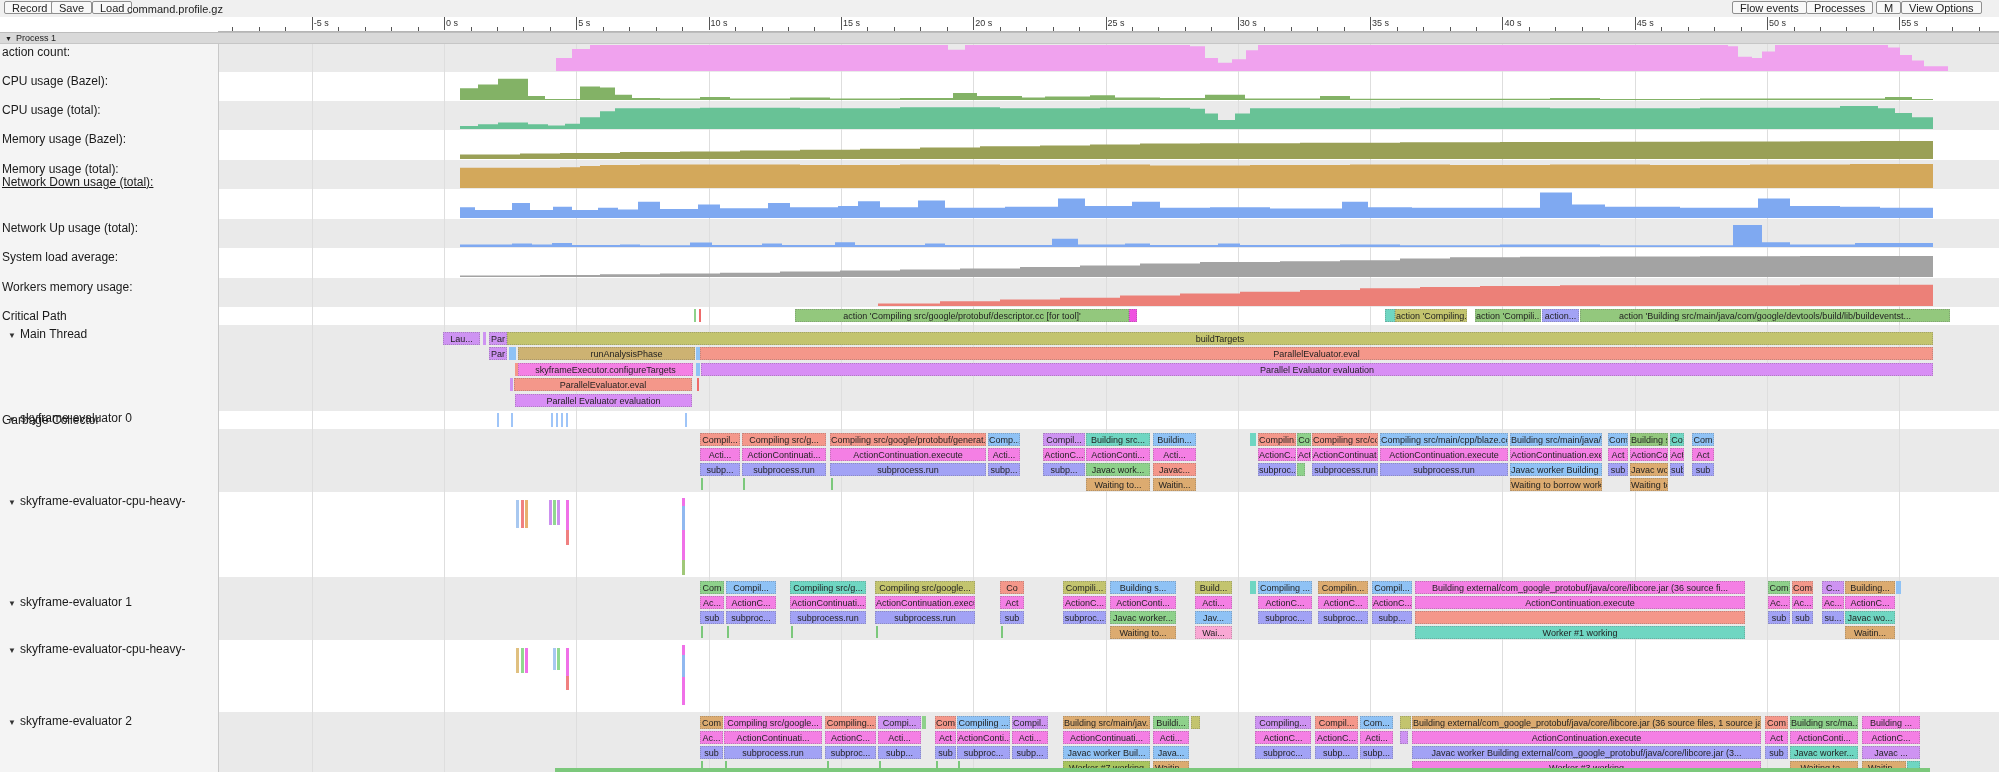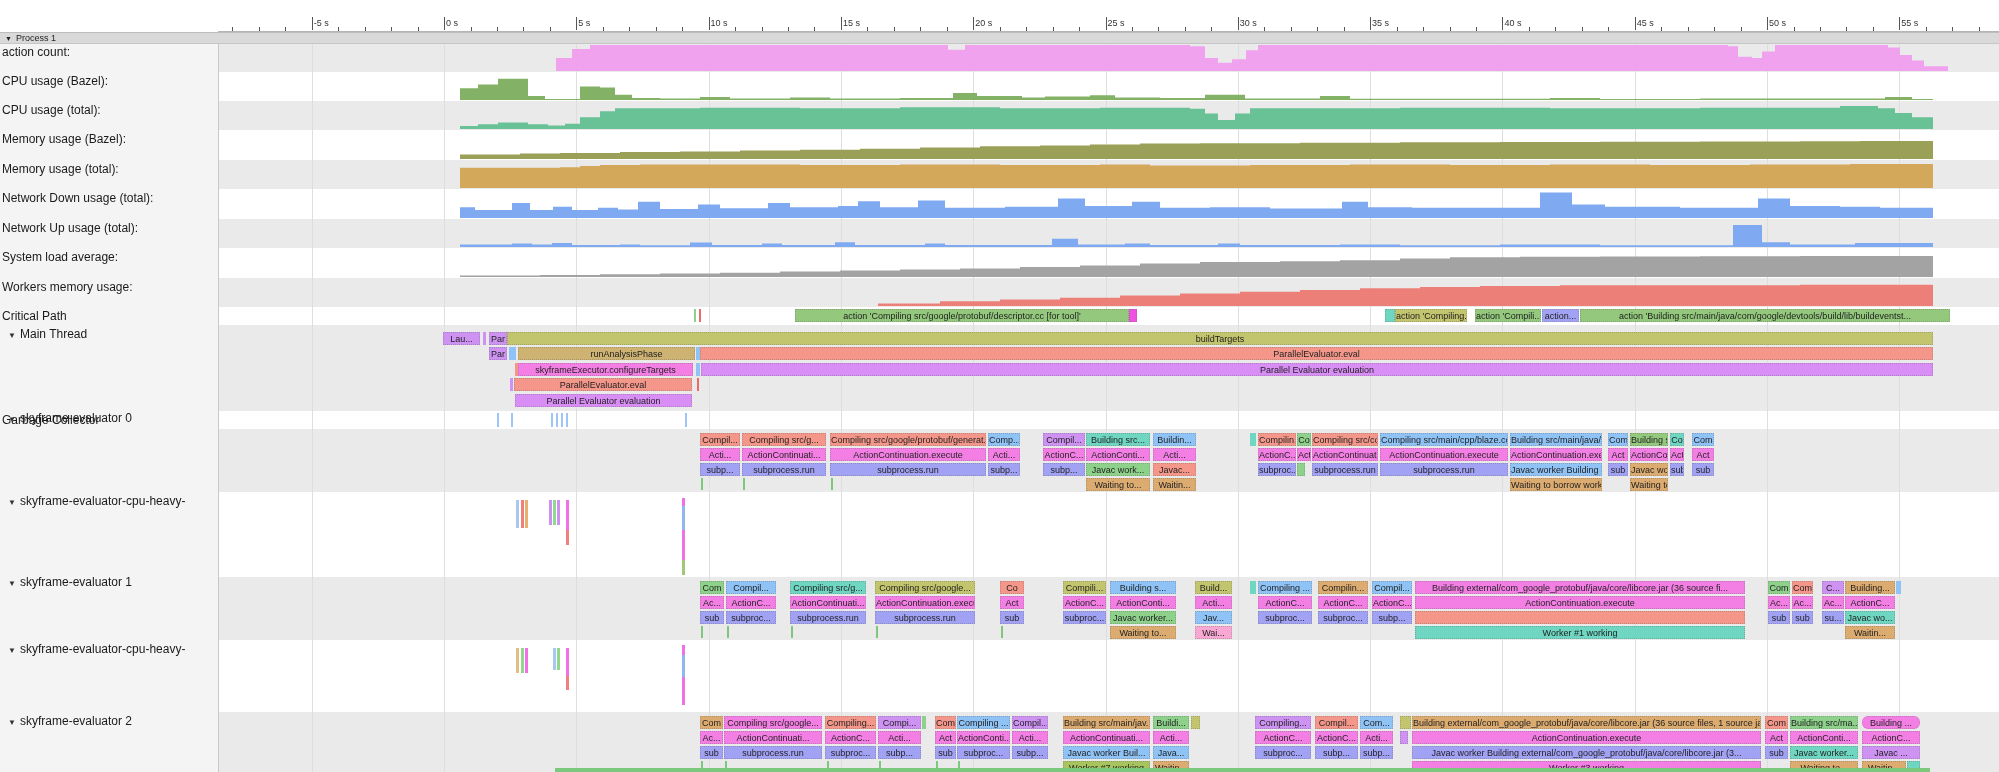--- a/index.html
+++ b/index.html
@@ -32,20 +32,30 @@
   svg.chart{position:absolute;left:0;z-index:5;}
   .bar{position:absolute;height:13px;line-height:12px;font-size:9px;color:#1f1f1f;text-align:center;
        overflow:hidden;white-space:nowrap;z-index:6;box-sizing:border-box;
        border:1px dotted rgba(100,100,100,0.35);}
   .tick{position:absolute;z-index:6;}
 </style>
 </head>
 <body>
 
 <div id="stage">
+  <div id="toolbar">
+    <button class="btn" style="left:4px">Record</button>
+    <button class="btn" style="left:51px">Save</button>
+    <button class="btn" style="left:92px">Load</button>
+    <span id="filename">command.profile.gz</span>
+    <button class="btn" style="left:1732px">Flow events</button>
+    <button class="btn" style="left:1806px">Processes</button>
+    <button class="btn" style="left:1876px">M</button>
+    <button class="btn" style="left:1901px">View Options</button>
+  </div>
 
   <div id="ruler">
       <div class="rtick-minor" style="left: 14.3px;"></div>
       <div class="rtick-minor" style="left: 40.8px;"></div>
       <div class="rtick-minor" style="left: 67.2px;"></div>
       <div class="rtick-major" style="left: 93.7px;"></div>
       <span class="rlabel" style="left: 95.7px;">-5 s</span>
       <div class="rtick-minor" style="left: 120.2px;"></div>
       <div class="rtick-minor" style="left: 146.6px;"></div>
       <div class="rtick-minor" style="left: 173.1px;"></div>
@@ -358,21 +368,21 @@
       <div class="bar" style="left: 1063px; width: 87px; top: 716px; background: rgb(220, 171, 112);">Building src/main/jav...</div>
       <div class="bar" style="left: 1153px; width: 36px; top: 716px; background: rgb(142, 209, 139);">Buildi...</div>
       <div class="bar" style="left: 1191px; width: 9px; top: 716px; background: rgb(195, 196, 110);"></div>
       <div class="bar" style="left: 1255px; width: 56px; top: 716px; background: rgb(206, 147, 242);">Compiling...</div>
       <div class="bar" style="left: 1315px; width: 43px; top: 716px; background: rgb(244, 151, 138);">Compil...</div>
       <div class="bar" style="left: 1360px; width: 33px; top: 716px; background: rgb(143, 194, 245);">Com...</div>
       <div class="bar" style="left: 1400px; width: 11px; top: 716px; background: rgb(195, 196, 110);"></div>
       <div class="bar" style="left: 1412px; width: 349px; top: 716px; background: rgb(220, 171, 112);">Building external/com_google_protobuf/java/core/libcore.jar (36 source files, 1 source jar)</div>
       <div class="bar" style="left: 1765px; width: 23px; top: 716px; background: rgb(244, 151, 138);">Com</div>
       <div class="bar" style="left: 1790px; width: 68px; top: 716px; background: rgb(142, 209, 139);">Building src/ma...</div>
-      <div class="bar" style="left: 1862px; width: 58px; top: 716px; background: rgb(244, 127, 228); border-radius: 6px;">Building ...</div>
+      <div class="bar" style="left: 1862px; width: 58px; top: 716px; background: rgb(244, 127, 228);">Building ...</div>
       <div class="bar" style="left: 700px; width: 23px; top: 731px; background: rgb(244, 127, 228);">Ac...</div>
       <div class="bar" style="left: 724px; width: 98px; top: 731px; background: rgb(244, 127, 228);">ActionContinuati...</div>
       <div class="bar" style="left: 825px; width: 51px; top: 731px; background: rgb(244, 127, 228);">ActionC...</div>
       <div class="bar" style="left: 878px; width: 43px; top: 731px; background: rgb(244, 127, 228);">Acti...</div>
       <div class="bar" style="left: 935px; width: 21px; top: 731px; background: rgb(244, 127, 228);">Act</div>
       <div class="bar" style="left: 957px; width: 53px; top: 731px; background: rgb(244, 127, 228);">ActionConti...</div>
       <div class="bar" style="left: 1012px; width: 36px; top: 731px; background: rgb(244, 127, 228);">Acti...</div>
       <div class="bar" style="left: 1063px; width: 87px; top: 731px; background: rgb(244, 127, 228);">ActionContinuati...</div>
       <div class="bar" style="left: 1153px; width: 36px; top: 731px; background: rgb(244, 127, 228);">Acti...</div>
       <div class="bar" style="left: 1255px; width: 56px; top: 731px; background: rgb(244, 127, 228);">ActionC...</div>
@@ -413,26 +423,26 @@
       <div class="tick" style="left: 958px; top: 761px; width: 2px; height: 12px; background: rgb(124, 200, 124);"></div>
       <div class="tick" style="left: 555px; top: 768px; width: 1375px; height: 4px; background: rgb(124, 200, 124);"></div>
     </div>
 
   <div id="left-panel">
       <div class="row-label" style="top: 2px;"><span>action count:</span></div>
       <div class="row-label" style="top: 31px;"><span>CPU usage (Bazel):</span></div>
       <div class="row-label" style="top: 60px;"><span>CPU usage (total):</span></div>
       <div class="row-label" style="top: 89px;"><span>Memory usage (Bazel):</span></div>
       <div class="row-label" style="top: 119px;"><span>Memory usage (total):</span></div>
-      <div class="row-label" style="top: 148px;"><span>Network Down usage (total):</span></div>
+      <div class="row-label" style="top: 132px; text-decoration: underline;"><span>Network Down usage (total):</span></div>
       <div class="row-label" style="top: 178px;"><span>Network Up usage (total):</span></div>
       <div class="row-label" style="top: 207px;"><span>System load average:</span></div>
       <div class="row-label" style="top: 237px;"><span>Workers memory usage:</span></div>
       <div class="row-label" style="top: 266px;"><span>Critical Path</span></div>
       <div class="row-label" style="top: 284px;"><span class="arrow">▼</span><span>Main Thread</span></div>
       <div class="row-label" style="top: 370px;"><span>Garbage Collector</span></div>
       <div class="row-label" style="top: 368px;"><span class="arrow">▼</span><span>skyframe-evaluator 0</span></div>
       <div class="row-label" style="top: 451px;"><span class="arrow">▼</span><span>skyframe-evaluator-cpu-heavy-</span></div>
-      <div class="row-label" style="top: 532px;"><span class="arrow">▼</span><span>skyframe-evaluator 1</span></div>
+      <div class="row-label" style="top: 552px;"><span class="arrow">▼</span><span>skyframe-evaluator 1</span></div>
       <div class="row-label" style="top: 599px;"><span class="arrow">▼</span><span>skyframe-evaluator-cpu-heavy-</span></div>
       <div class="row-label" style="top: 671px;"><span class="arrow">▼</span><span>skyframe-evaluator 2</span></div>
     </div>
 </div>
 
 </body></html>

